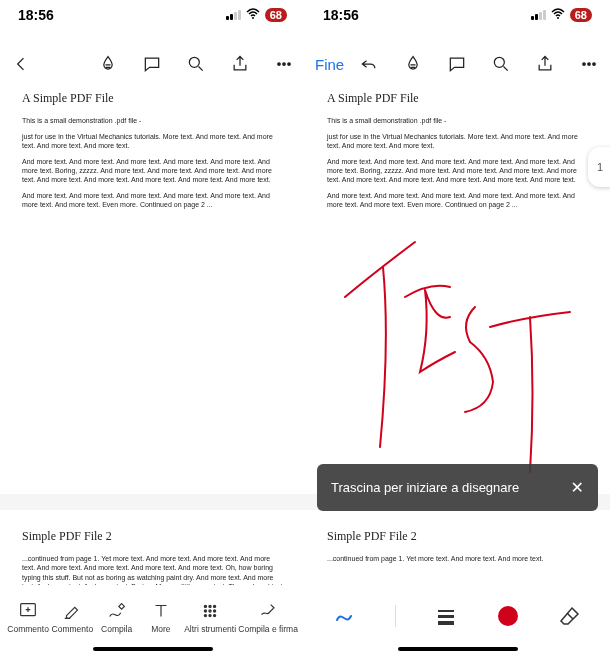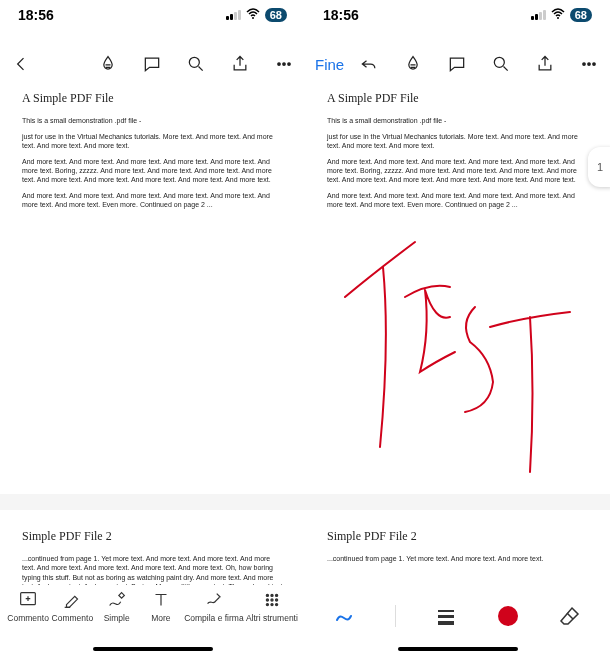--- a/index.html
+++ b/index.html
@@ -5,37 +5,37 @@
   * { box-sizing: border-box; margin: 0; padding: 0; font-family: -apple-system, BlinkMacSystemFont, "Segoe UI", sans-serif; }
   body { width: 610px; height: 657px; background: #fff; display: flex; position: relative; }
   .pane { width: 305px; height: 657px; position: relative; display: flex; flex-direction: column; }
   .status-bar { height: 30px; display: flex; align-items: center; justify-content: space-between; padding: 0 18px; font-size: 14px; font-weight: 600; }
   .status-right { display: flex; align-items: center; gap: 5px; }
   .sig-bars { display: inline-flex; align-items: flex-end; gap: 1.5px; }
   .sig-bars span { width: 2.5px; background: #000; border-radius: 1px; }
   .sig-bars span:nth-child(1){height:4px} .sig-bars span:nth-child(2){height:6px;background:#000}
   .sig-bars span:nth-child(3){height:8px;background:#ccc} .sig-bars span:nth-child(4){height:10px;background:#ccc}
   .wifi { font-size: 12px; }
-  .battery-badge { background: #0c4a6e; color:#fff; border-radius: 8px; padding:1px 5px; font-size:11px; font-weight:700; }
+  .battery-badge { background: #b91c1c; color:#fff; border-radius: 8px; padding:1px 5px; font-size:11px; font-weight:700; }
   .toolbar { height: 42px; display: flex; align-items: center; justify-content: space-between; padding: 0 10px; }
   .tb-group { display: flex; align-items: center; gap: 22px; margin-top: 26px; }
   .tb-icon { width: 22px; height: 22px; display:flex; align-items:center; justify-content:center; color:#222; }
   .tb-icon svg { width: 20px; height:20px; stroke:#222; fill:none; stroke-width:1.5; }
   .done-btn { color:#1a73e8; font-size:15px; font-weight:400; }
   .page-badge { position:absolute; top:75px; right:-2px; width:24px; height:40px; border-radius:12px 0 0 12px; background:#fff; box-shadow:0 1px 4px rgba(0,0,0,.2); display:flex; align-items:center; justify-content:center; font-size:11px; color:#555;}
   .doc-area { flex:1; overflow:hidden; position:relative; }
   .doc-page { padding: 18px 22px; font-size:7px; color:#222; line-height:1.35; }
   .doc-title { font-size:12px; font-weight:400; margin-bottom:10px; font-family: Georgia, serif;}
   .doc-para { margin-bottom:6px; }
   .page-gap { height:16px; background:#f5f5f5; margin: 0;}
   .annotation { position:absolute; top:150px; left:30px; width:260px; height:290px; pointer-events:none; }
   .annotation svg { width:100%; height:100%; }
   .annotation path { stroke:#d0021b; stroke-width:2; fill:none; stroke-linecap:round; }
   
-  .bottom-tools { height: 62px; display:flex; align-items:flex-start; justify-content:space-around; padding:4px 6px 2px;}
+  .bottom-tools { height: 62px; display:flex; align-items:center; justify-content:space-around; padding:4px 6px 2px;}
   .tool-item { display:flex; flex-direction:column; align-items:center; gap:2px; font-size:8.5px; color:#333; min-width:42px;}
   .tool-item svg { width:22px; height:22px; stroke:#333; fill:none; stroke-width:1.3;}
   .home-ind { width:120px; height:4px; background:#000; border-radius:3px; margin:0 auto 6px; }
   .draw-bar { height:62px; display:flex; align-items:center; justify-content:center; gap:38px; }
   .draw-bar .slot { width:24px; height:24px; display:flex; align-items:center; justify-content:center;}
   .red-dot { width:20px; height:20px; border-radius:50%; background:#d0021b;}
   .sep { width:1px; height:22px; background:#ddd;}
   .toast { position:absolute; bottom:74px; left:12px; right:12px; background:rgba(60,60,60,.92); color:#fff; border-radius:6px; padding:14px 14px; display:flex; align-items:center; justify-content:space-between; font-size:13px;}
   .toast .x { color:#fff; font-size:16px; }
 </style>
@@ -129,49 +129,49 @@
           <path d="M6 17l9-9 3 3-9 9H6z"></path>
           <path d="M4 20h6"></path>
         </svg>
       <span>Commento</span>
     </div>
     <div class="tool-item">
       <svg viewBox="0 0 24 24">
           <path d="M4 18c4-8 8 4 12-4"></path>
           <path d="M17 4l3 3-3 3-3-3z"></path>
         </svg>
-      <span>Simple</span>
+      <span>Compila</span>
     </div>
     <div class="tool-item">
       <svg viewBox="0 0 24 24">
           <path d="M6 6h12M12 6v12"></path>
         </svg>
       <span>More</span>
-    </div>
-    <div class="tool-item">
-      <svg viewBox="0 0 24 24">
-          <path d="M5 16c3-5 6 2 9-3l4-4"></path>
-          <path d="M15 5l4 4"></path>
-        </svg>
-      <span>Compila e firma</span>
     </div>
     <div class="tool-item">
       <svg viewBox="0 0 24 24">
           <circle cx="7" cy="7" r="1.2" fill="#333"></circle>
           <circle cx="12" cy="7" r="1.2" fill="#333"></circle>
           <circle cx="17" cy="7" r="1.2" fill="#333"></circle>
           <circle cx="7" cy="12" r="1.2" fill="#333"></circle>
           <circle cx="12" cy="12" r="1.2" fill="#333"></circle>
           <circle cx="17" cy="12" r="1.2" fill="#333"></circle>
           <circle cx="7" cy="17" r="1.2" fill="#333"></circle>
           <circle cx="12" cy="17" r="1.2" fill="#333"></circle>
           <circle cx="17" cy="17" r="1.2" fill="#333"></circle>
         </svg>
       <span>Altri strumenti</span>
     </div>
+    <div class="tool-item">
+      <svg viewBox="0 0 24 24">
+          <path d="M5 16c3-5 6 2 9-3l4-4"></path>
+          <path d="M15 5l4 4"></path>
+        </svg>
+      <span>Compila e firma</span>
+    </div>
   </div>
   <div class="home-ind"></div>
 </div>
 
 <div class="pane">
   <div class="status-bar">
     <span>18:56</span>
     <div class="status-right">
       <span class="sig-bars">
           <span></span>
@@ -245,20 +245,24 @@
         <path d="M140 85 Q125 100 135 120 Q155 135 158 160 Q155 185 130 190"></path>
         <path d="M155 105 Q190 95 235 90 M195 95 Q200 170 195 250"></path>
       </svg>
     </div>
     <div style="height:260px"></div>
     <div class="page-gap"></div>
     <div class="doc-page">
       <div class="doc-title">Simple PDF File 2</div>
       <div class="doc-para">...continued from page 1. Yet more text. And more text. And more text.</div>
     </div>
+    <div class="toast">
+      <span>Trascina per iniziare a disegnare</span>
+      <span class="x">✕</span>
+    </div>
   </div>
   <div class="draw-bar">
     <div class="slot">
       <svg width="24" height="24" viewBox="0 0 24 24">
           <path d="M4 16c5-10 9 6 14-4" stroke="#1a73e8" stroke-width="2" fill="none" stroke-linecap="round"></path>
         </svg>
     </div>
     <div class="sep"></div>
     <div class="slot">
       <svg width="24" height="24" viewBox="0 0 24 24">

